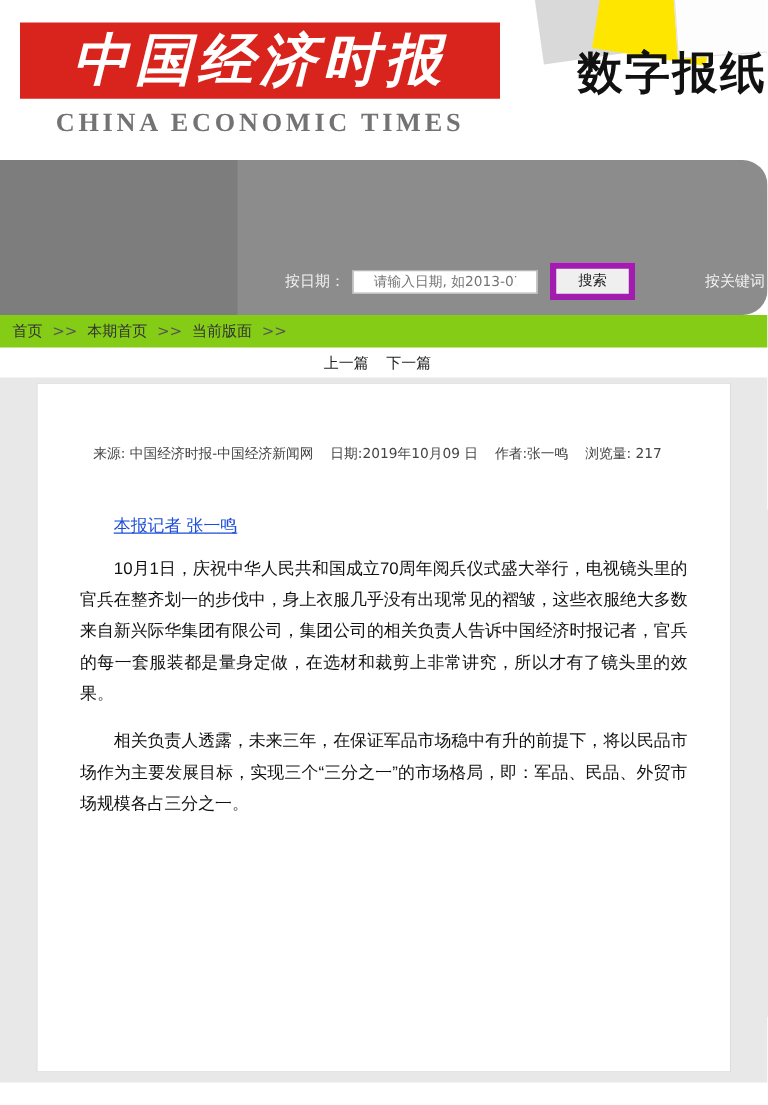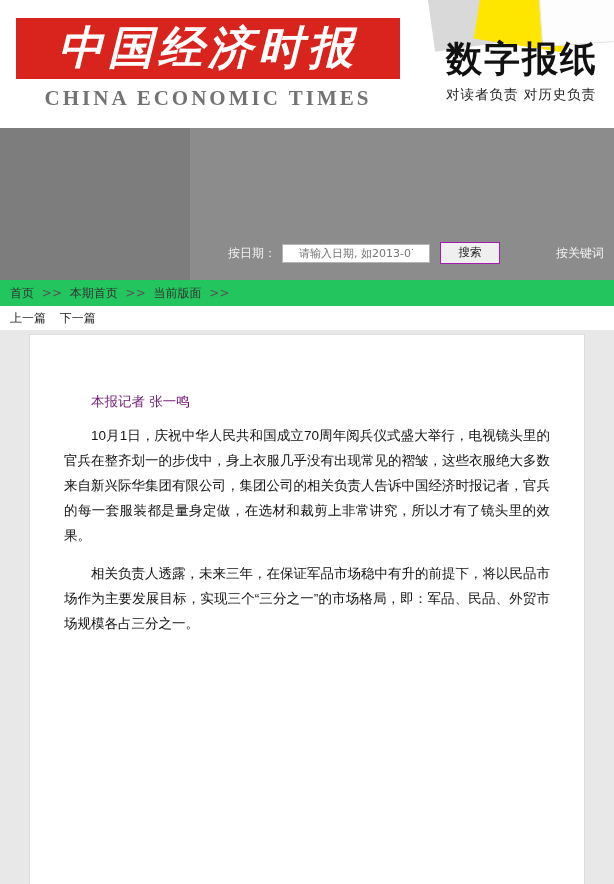--- a/index.html
+++ b/index.html
@@ -75,45 +75,46 @@
     text-align: center;
     font-family: "Liberation Serif", serif;
     font-weight: bold;
     font-size: 21px;
     letter-spacing: 3px;
     color: #737373;
   }
 
   .digital-block {
     position: absolute;
-    right: 16px;
+    right: 0;
     top: 40px;
-    text-align: left;
+    text-align: center;
   }
   .digital-title {
     font-family: "DejaVu Serif", serif;
     font-weight: bold;
     font-size: 36px;
     letter-spacing: 2px;
     color: #111111;
     line-height: 1;
   }
   .digital-sub {
     margin-top: 10px;
     font-size: 13.5px;
     color: #222222;
     letter-spacing: 1px;
     font-family: "DejaVu Sans", sans-serif;
   }
 
   
   .gray-band {
     position: relative;
-    height: 152px;
+    height: 124px;
     background: #8c8c8c;
+    border-radius: 20px;
   }
   .band-dark {
     position: absolute;
     left: 0; top: 0;
     width: 190px;
     height: 100%;
     background: #7d7d7d;
   }
   .search-row {
     position: absolute;
@@ -142,21 +143,21 @@
     font-size: 11px;
     padding: 0 16px;
     font-family: "DejaVu Sans", sans-serif;
     box-sizing: border-box;
   }
   .search-btn {
     margin-left: 10px;
     width: 58px;
     height: 20px;
     background: #efefef;
-    border: 1px solid #a21caf;
+    border: 5px solid #a21caf;
     color: #222222;
     font-size: 11.5px;
     font-family: "DejaVu Sans", sans-serif;
     line-height: 18px;
     text-align: center;
     cursor: pointer;
   }
   .by-keyword-label {
     margin-left: 56px;
     font-size: 12px;
@@ -165,40 +166,41 @@
   }
 
   
   .breadcrumb {
     height: 26px;
     line-height: 26px;
     padding: 0 10px;
     font-size: 12px;
     color: #333333;
     font-family: "DejaVu Sans", sans-serif;
-    background: #22c55e;
+    background: #84cc16;
   }
   .breadcrumb a {
     color: #333333;
     text-decoration: none;
     cursor: pointer;
   }
   .breadcrumb .sep {
     color: #555555;
     margin: 0 4px;
   }
 
   
   .prevnext {
     height: 24px;
     line-height: 24px;
     padding: 0 10px;
     font-size: 12px;
     color: #222222;
     font-family: "DejaVu Sans", sans-serif;
+    text-align: center;
   }
   .prevnext span {
     margin-right: 10px;
     cursor: pointer;
   }
 
   
   .page-body {
     position: relative;
     background: #e8e8e8;
@@ -227,25 +229,26 @@
   .meta {
     margin-top: 18px;
     text-align: center;
     font-size: 11px;
     color: #444444;
     font-family: "DejaVu Sans", sans-serif;
   }
   .meta span { margin-right: 10px; }
 
   .byline {
-    margin-top: 28px;
+    margin-top: 42px;
     font-size: 13.5px;
-    color: #701a75;
+    color: #1d4ed8;
     text-indent: 2em;
     font-family: "DejaVu Sans", sans-serif;
+    text-decoration: underline;
   }
   .para {
     margin-top: 13px;
     font-size: 13.5px;
     line-height: 1.85;
     color: #111111;
     text-indent: 2em;
     text-align: justify;
     font-family: Liberation Sans, sans-serif;
   }
@@ -260,21 +263,20 @@
   <div class="sheet sheet-yellow"></div>
   <div class="sheet sheet-white"></div>
 
   <div class="logo-block">
     <div class="logo-cn">中国经济时报</div>
     <div class="logo-en">CHINA ECONOMIC TIMES</div>
   </div>
 
   <div class="digital-block">
     <div class="digital-title">数字报纸</div>
-    <div class="digital-sub">对读者负责 对历史负责</div>
   </div>
 </div>
 
 <div class="gray-band">
   <div class="band-dark"></div>
   <div class="search-row">
     <span class="by-date-label">按日期：</span>
     <input class="date-input" type="text" placeholder="请输入日期, 如2013-07-09" style="">
     <div class="search-btn">搜索</div>
     <span class="by-keyword-label">按关键词</span>
@@ -292,20 +294,26 @@
 
 <div class="prevnext">
   <span>上一篇</span>
   <span>下一篇</span>
 </div>
 
 <div class="page-body">
   <div class="article">
 
 
+    <div class="meta">
+      <span>来源: 中国经济时报-中国经济新闻网</span>
+      <span>日期:2019年10月09 日</span>
+      <span>作者:张一鸣</span>
+      <span>浏览量: 217</span>
+    </div>
 
     <div class="byline">本报记者 张一鸣</div>
 
     <div class="para">10月1日，庆祝中华人民共和国成立70周年阅兵仪式盛大举行，电视镜头里的官兵在整齐划一的步伐中，身上衣服几乎没有出现常见的褶皱，这些衣服绝大多数来自新兴际华集团有限公司，集团公司的相关负责人告诉中国经济时报记者，官兵的每一套服装都是量身定做，在选材和裁剪上非常讲究，所以才有了镜头里的效果。</div>
     <div class="para">相关负责人透露，未来三年，在保证军品市场稳中有升的前提下，将以民品市场作为主要发展目标，实现三个“三分之一”的市场格局，即：军品、民品、外贸市场规模各占三分之一。</div>
 
   </div>
 </div>
 
 </body></html>

